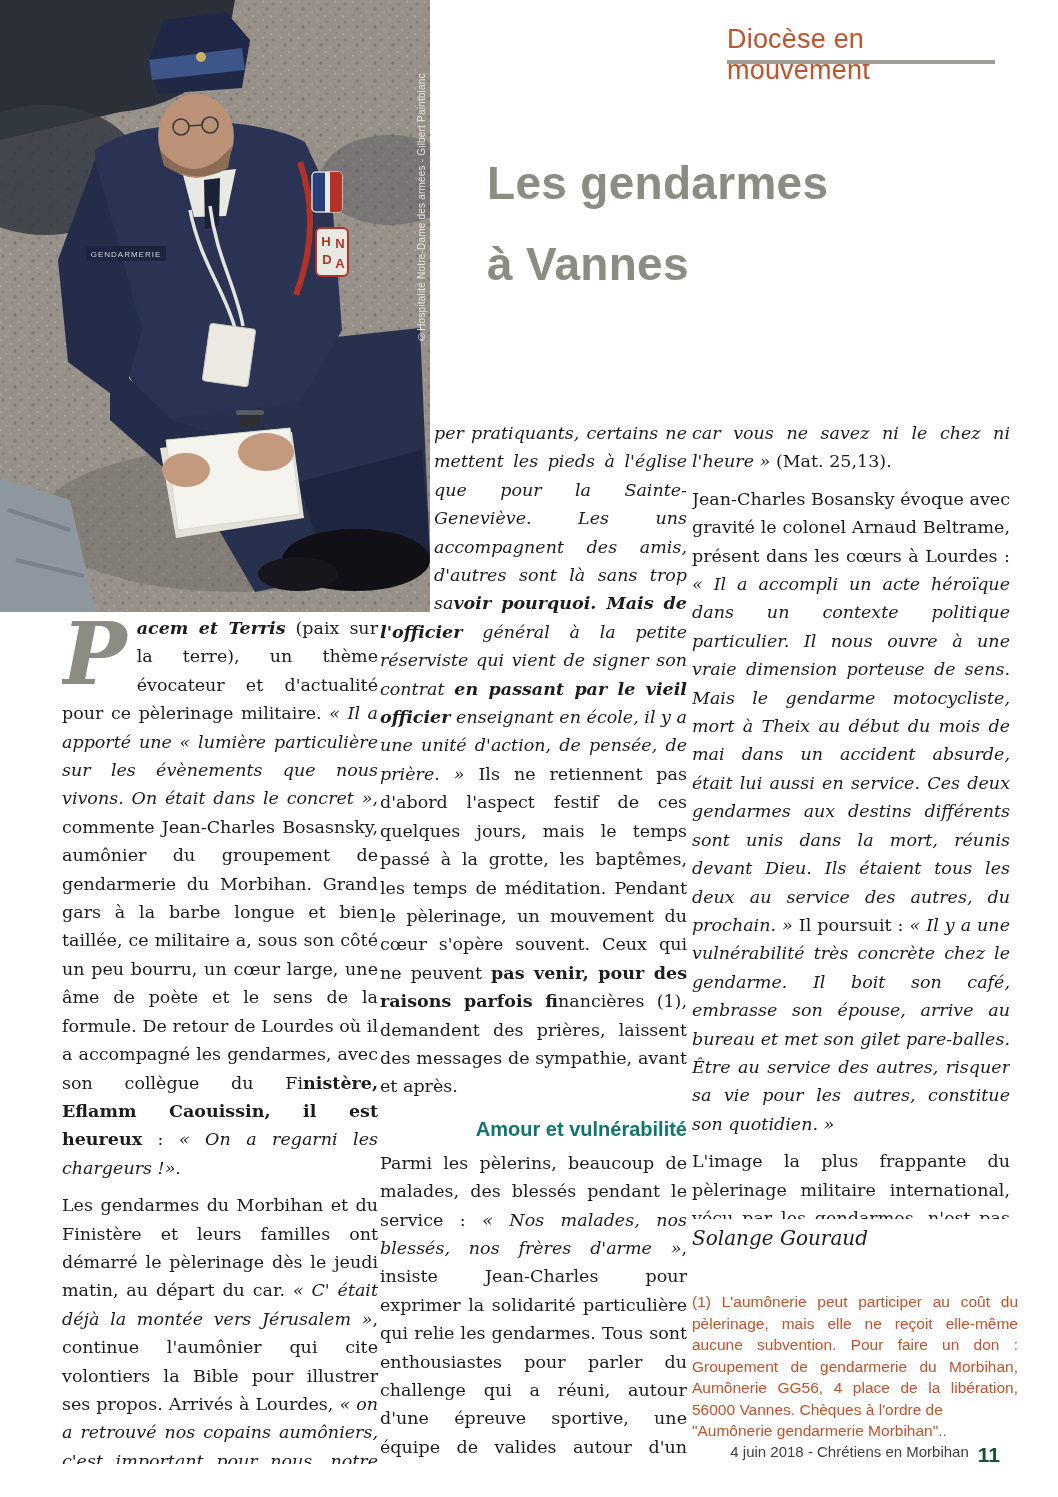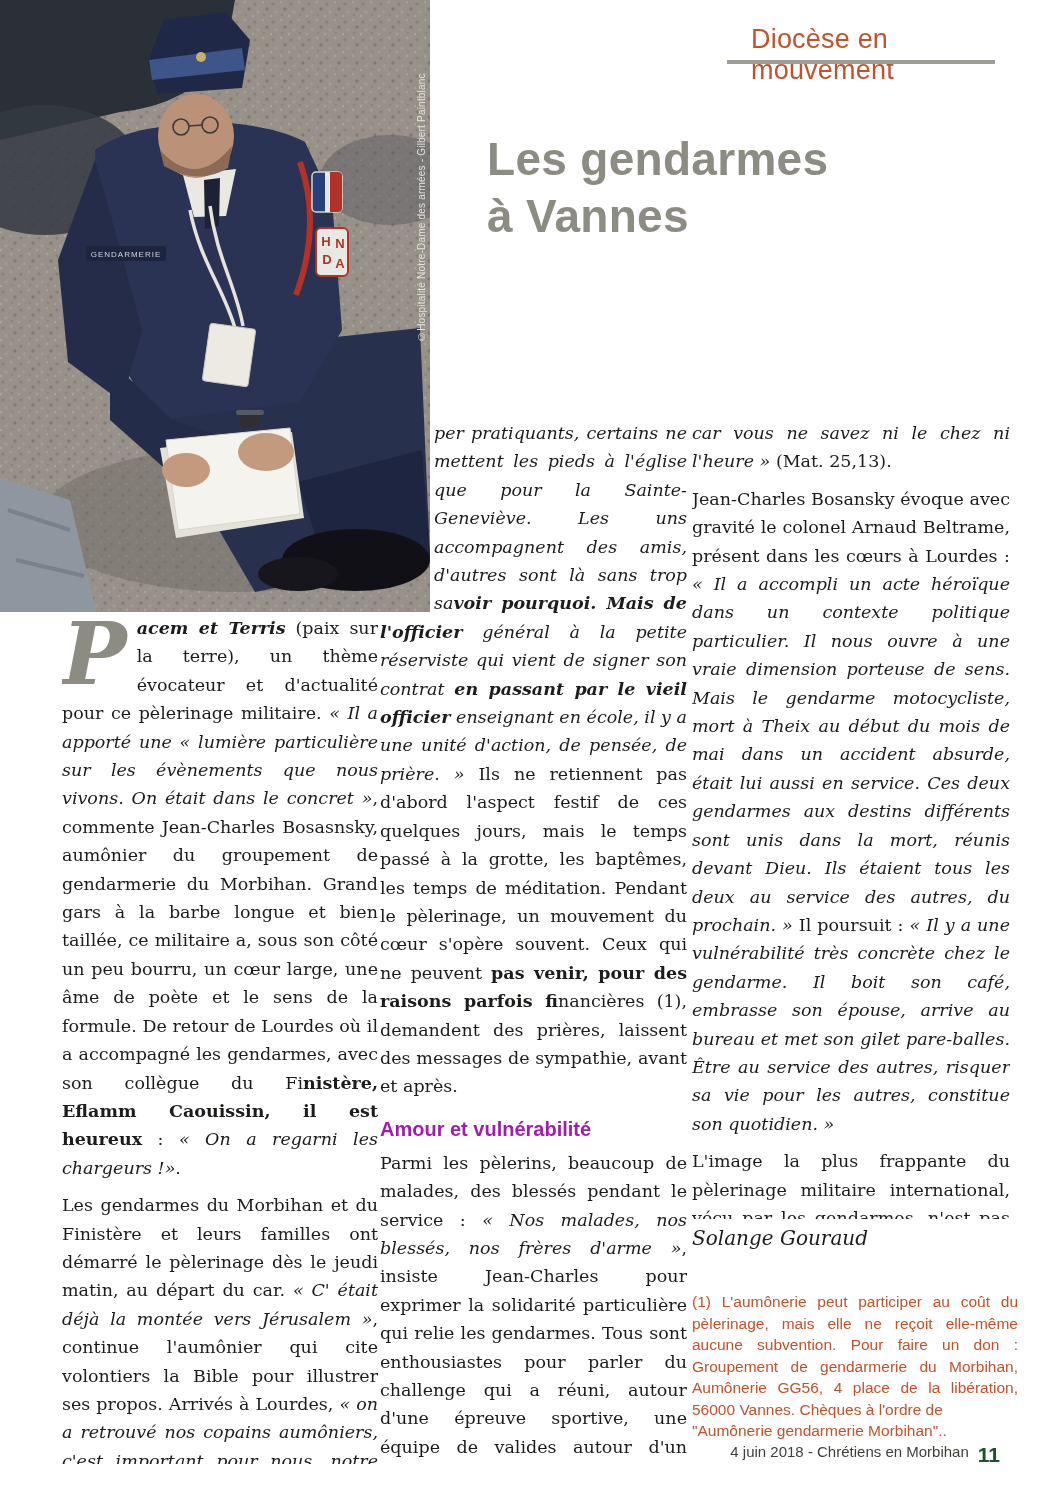--- a/index.html
+++ b/index.html
@@ -8,26 +8,26 @@
 
   
   .photo{position:absolute;left:0;top:0;width:430px;height:612px;overflow:hidden;}
   .photo svg{display:block;}
   .photo-credit{position:absolute;top:6px;right:3px;height:336px;
     writing-mode:vertical-rl;transform:rotate(180deg);
     font-size:10px;letter-spacing:.2px;color:#e3e3df;white-space:nowrap;}
 
   
   .section-label{position:absolute;left:727px;top:24px;width:268px;
-    font-size:27px;color:#c2522b;letter-spacing:.2px;margin-left:24px;}
+    font-size:27px;color:#c2522b;letter-spacing:.2px;}
   .section-rule{position:absolute;left:727px;top:60px;width:268px;height:4px;background:#9e9e96;}
 
   .page-title{position:absolute;left:487px;top:100px;width:480px;
     font-size:46px;line-height:57px;font-weight:700;color:#8c8c82;letter-spacing:.3px;}
-  .page-title span{display:block;}
+  .page-title span{display:block;margin-top:24px;}
 
   .intro{position:absolute;left:487px;top:280px;width:386px;
     font-size:20.5px;line-height:25.5px;font-weight:700;color:#c2522b;text-align:justify;}
 
   
   .col{position:absolute;font-family:"DejaVu Serif",serif;font-size:17.5px;
        line-height:28.4px;color:#1e1c1a;text-align:justify;overflow:hidden;
        hyphens:auto;-webkit-hyphens:auto;}
   .col-left{left:62px;top:614px;width:316px;height:850px;}
   .col-mid{left:380px;top:419px;width:307px;height:1046px;}
@@ -35,21 +35,21 @@
   .col p{margin:0 0 9px 0;}
   .italic{font-style:italic;}
   .bold{font-weight:700;}
   .bold-italic{font-weight:700;font-style:italic;}
 
   .dropcap{float:left;font-family:"DejaVu Serif",serif;font-style:italic;font-weight:700;
     font-size:86px;line-height:72px;height:80px;color:#8c8c82;margin:4px 10px 0 0;}
   .photo-wrap-spacer{float:left;width:54px;height:196px;}
 
   .subhead{font-family:"Liberation Sans",sans-serif;font-weight:700;font-size:20px;
-    color:#a21caf;margin:16px 0 8px 0;text-align:left;line-height:24px;}
+    color:#0f766e;margin:16px 0 8px 0;text-align:right;line-height:24px;}
 
   .byline{position:absolute;left:692px;top:1226px;width:318px;text-align:left;
     font-family:"DejaVu Serif",serif;font-style:italic;font-size:20px;color:#1e1c1a;}
 
   .footnote{position:absolute;left:692px;top:1291px;width:326px;
     font-size:15.5px;line-height:21.5px;color:#c2522b;text-align:justify;white-space:pre-line;}
 
   .footer{position:absolute;right:58px;top:1443px;display:flex;align-items:flex-start;gap:9px;}
   .footer-date{font-size:15px;color:#3f3f3a;}
   .footer-page{font-size:21px;font-weight:700;color:#14532d;}

